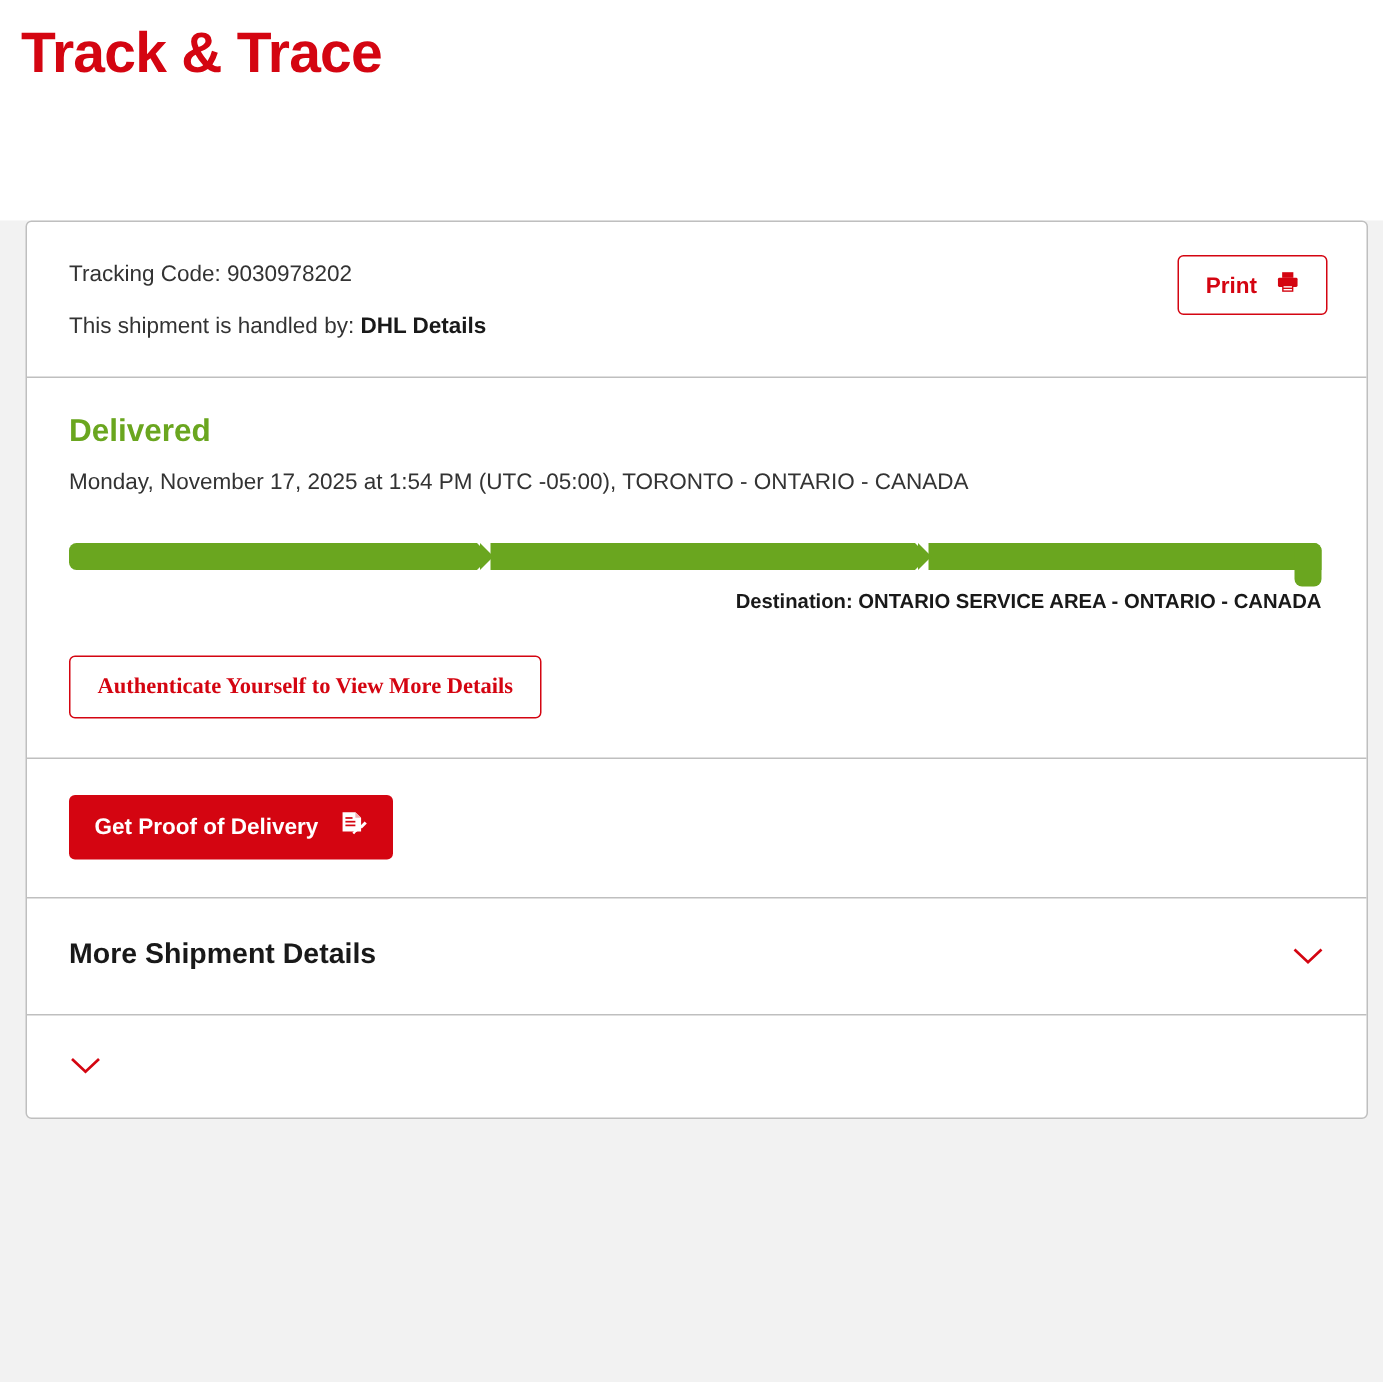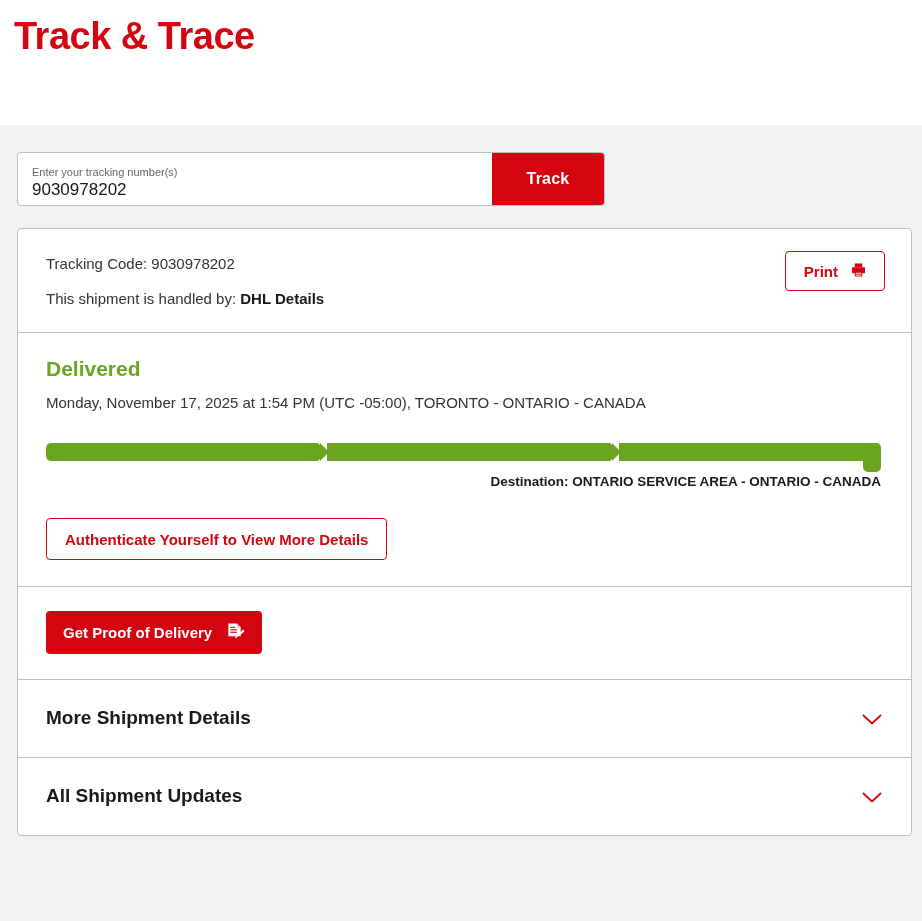--- a/index.html
+++ b/index.html
@@ -245,21 +245,21 @@
     width: 835px;
     margin-top: 9px;
     line-height: 16px;
   }
 
   .auth-button {
     border: 1px solid #d40511;
     border-radius: 4px;
     background: #ffffff;
     color: #d40511;
-    font-family: Liberation Sans, sans-serif;
+    font-family: Liberation Serif, serif;
     font-weight: bold;
     font-size: 15px;
     height: 42px;
     padding: 0 18px;
     cursor: pointer;
     display: inline-flex;
     align-items: center;
   }
 
   
@@ -305,29 +305,20 @@
 </style>
 </head>
 <body>
 
 <div class="header">
   <h1 class="page-title">Track &amp; Trace</h1>
 </div>
 
 <div class="page-body">
 
-  <div class="search-wrap">
-    <div class="search-box">
-      <div class="search-field">
-        <div class="search-label">Enter your tracking number(s)</div>
-        <input class="search-input" type="text" value="9030978202" placeholder="Enter your tracking number(s)" style="">
-      </div>
-      <button class="track-button">Track</button>
-    </div>
-  </div>
 
   <div class="result-card">
 
     <div class="card-head">
       <div class="head-lines">
         <div class="tracking-code">Tracking Code: 9030978202</div>
         <div class="handled-by">
           <span>This shipment is handled by:</span>
           <b>DHL Details</b>
         </div>
@@ -395,21 +386,20 @@
       <span class="chevron">
         <svg width="22" height="13" viewBox="0 0 22 13" aria-hidden="true">
           <path d="M2 2 L11 10.5 L20 2" stroke="#d40511" stroke-width="1.8" fill="none"></path>
         </svg>
       </span>
     </div>
 
     <div class="divider"></div>
 
     <div class="accordion">
-      <span class="accordion-title">All Shipment Updates</span>
       <span class="chevron">
         <svg width="22" height="13" viewBox="0 0 22 13" aria-hidden="true">
           <path d="M2 2 L11 10.5 L20 2" stroke="#d40511" stroke-width="1.8" fill="none"></path>
         </svg>
       </span>
     </div>
 
   </div>
 </div>
 

